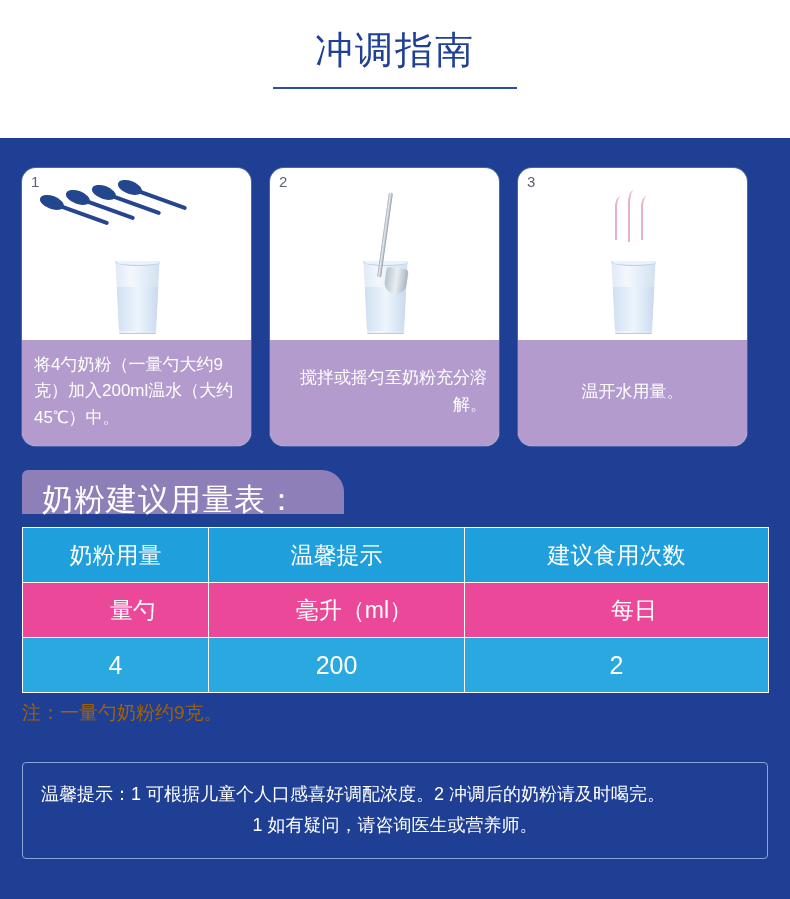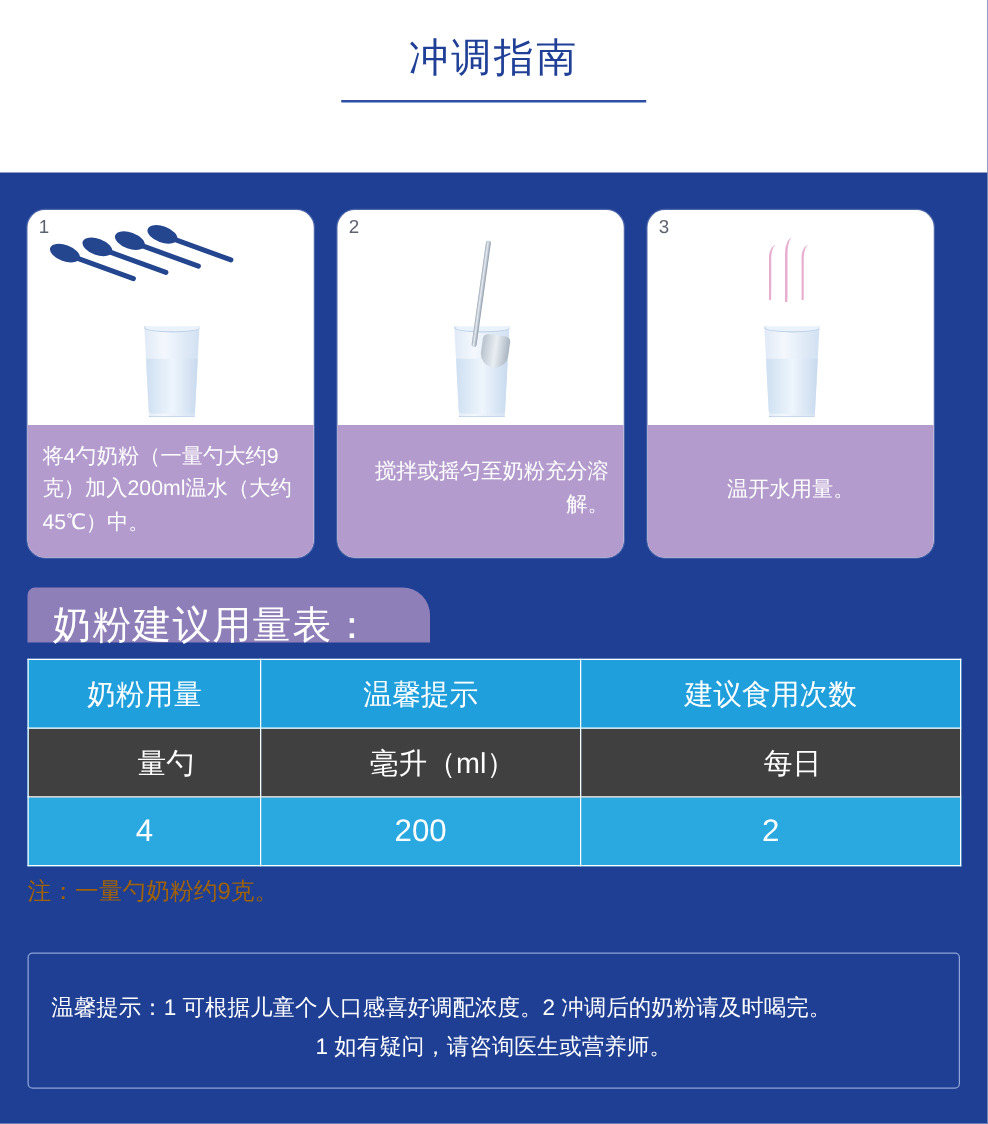--- a/index.html
+++ b/index.html
@@ -20,21 +20,21 @@
     height: 899px;
     box-sizing: border-box;
   }
 
   
   .title-wrap {
     padding-top: 26px;
     text-align: center;
   }
   .title {
-    font-size: 32px;
+    font-size: 38px;
     color: #1f4096;
     letter-spacing: 2px;
     line-height: 1.3;
   }
   .title-rule {
     width: 244px;
     height: 2px;
     background: #2c4fa3;
     margin: 12px auto 0 auto;
   }
@@ -247,21 +247,21 @@
   }
   table.dose td {
     border: 1px solid #ffffff;
     color: #ffffff;
     text-align: center;
     font-size: 23px;
     height: 52px;
     background: #1f9fdb;
   }
   table.dose tr.r1 td { background: #1fa0dc; }
-  table.dose tr.r2 td { background: #404040; padding-left: 36px; }
+  table.dose tr.r2 td { background: #ec4899; padding-left: 36px; }
   table.dose tr.r3 td { background: #2aa8e0; font-size: 25px; }
   table.dose col.c1 { width: 186px; }
   table.dose col.c2 { width: 256px; }
   table.dose col.c3 { width: 304px; }
 
   .note {
     position: absolute;
     left: 22px;
     top: 700px;
     font-size: 19px;
@@ -275,21 +275,21 @@
     top: 762px;
     width: 746px;
     box-sizing: border-box;
     border: 1px solid #8ea4d6;
     border-radius: 4px;
     padding: 16px 18px 18px 18px;
     color: #ffffff;
     font-size: 18px;
     line-height: 1.7;
   }
-  .tip-l1 { text-align: left; margin-top: 12px; }
+  .tip-l1 { text-align: left; }
   .tip-l2 { text-align: center; }
 </style>
 </head>
 <body>
 
 <div class="page">
 
   <div class="title-wrap">
     <div class="title">冲调指南</div>
     <div class="title-rule"></div>

